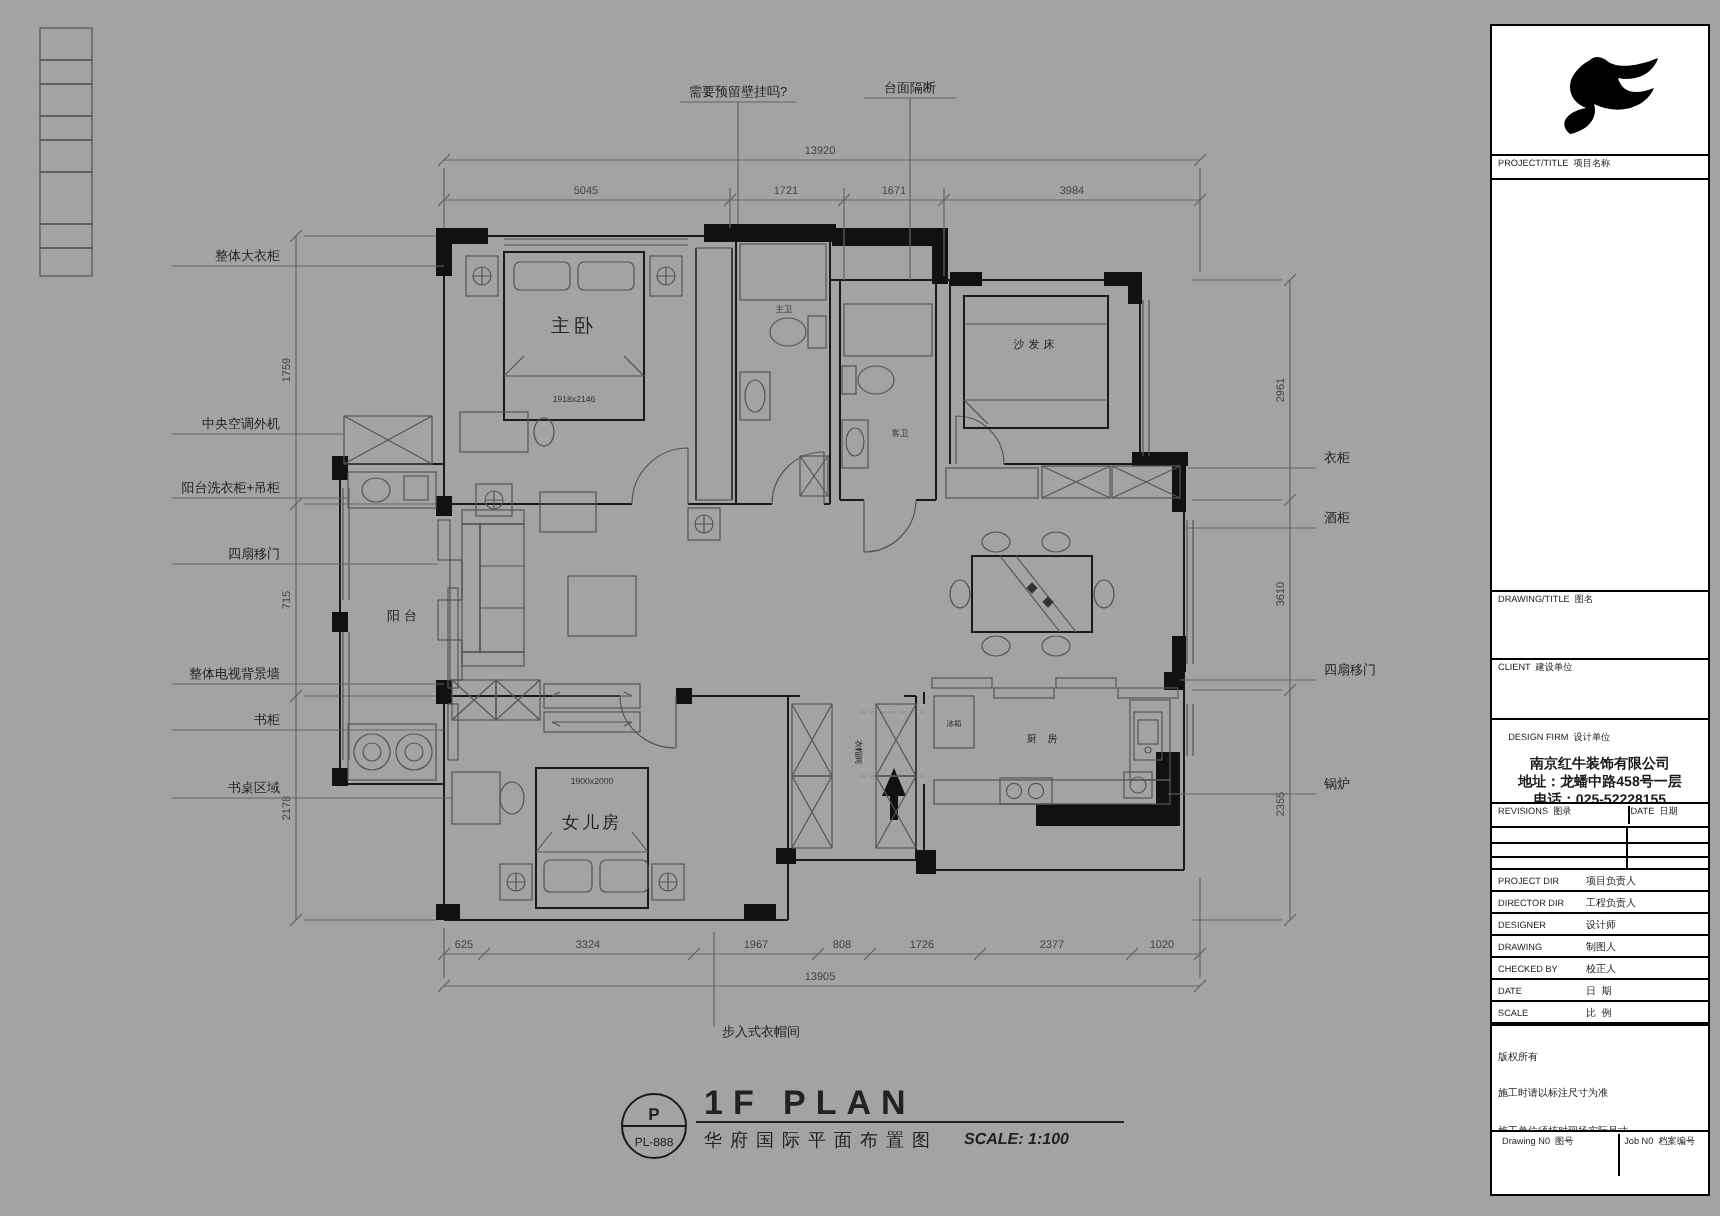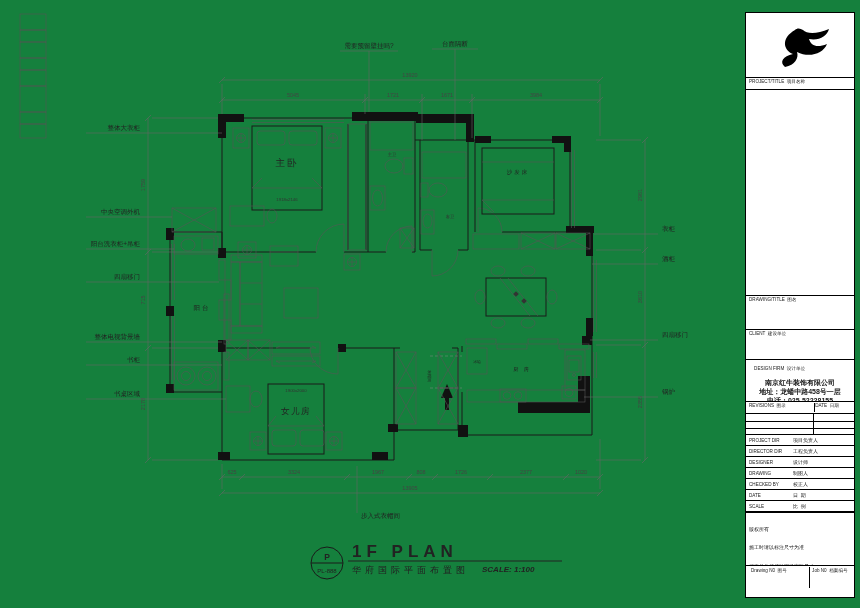--- a/index.html
+++ b/index.html
@@ -1,16 +1,16 @@
 <!DOCTYPE html>
 <html><head>
 <meta charset="utf-8">
 <style>
   html,body{margin:0;padding:0;background:#fff;}
-  .sheet{position:relative;width:860px;height:608px;background:#15803d;overflow:hidden;
+  .sheet{position:relative;width:860px;height:608px;background:#a3a3a3;overflow:hidden;
          font-family:"Liberation Sans","DejaVu Sans",sans-serif;color:#1a1a1a;}
   svg text{font-family:"Liberation Sans","DejaVu Sans",sans-serif;fill:#222;}
   .w{stroke:#1a1a1a;stroke-width:1;fill:none;}
   .thin{stroke:#555;stroke-width:.6;fill:none;}
   .lt{stroke:#888;stroke-width:.5;fill:none;}
   .wall{fill:#111;stroke:none;}
   .dim{stroke:#666;stroke-width:.6;fill:none;}
   .dimt{font-size:5.5px;fill:#444;}
   .lbl{font-size:6.5px;fill:#222;}
   .tiny{font-size:4.3px;fill:#333;}

